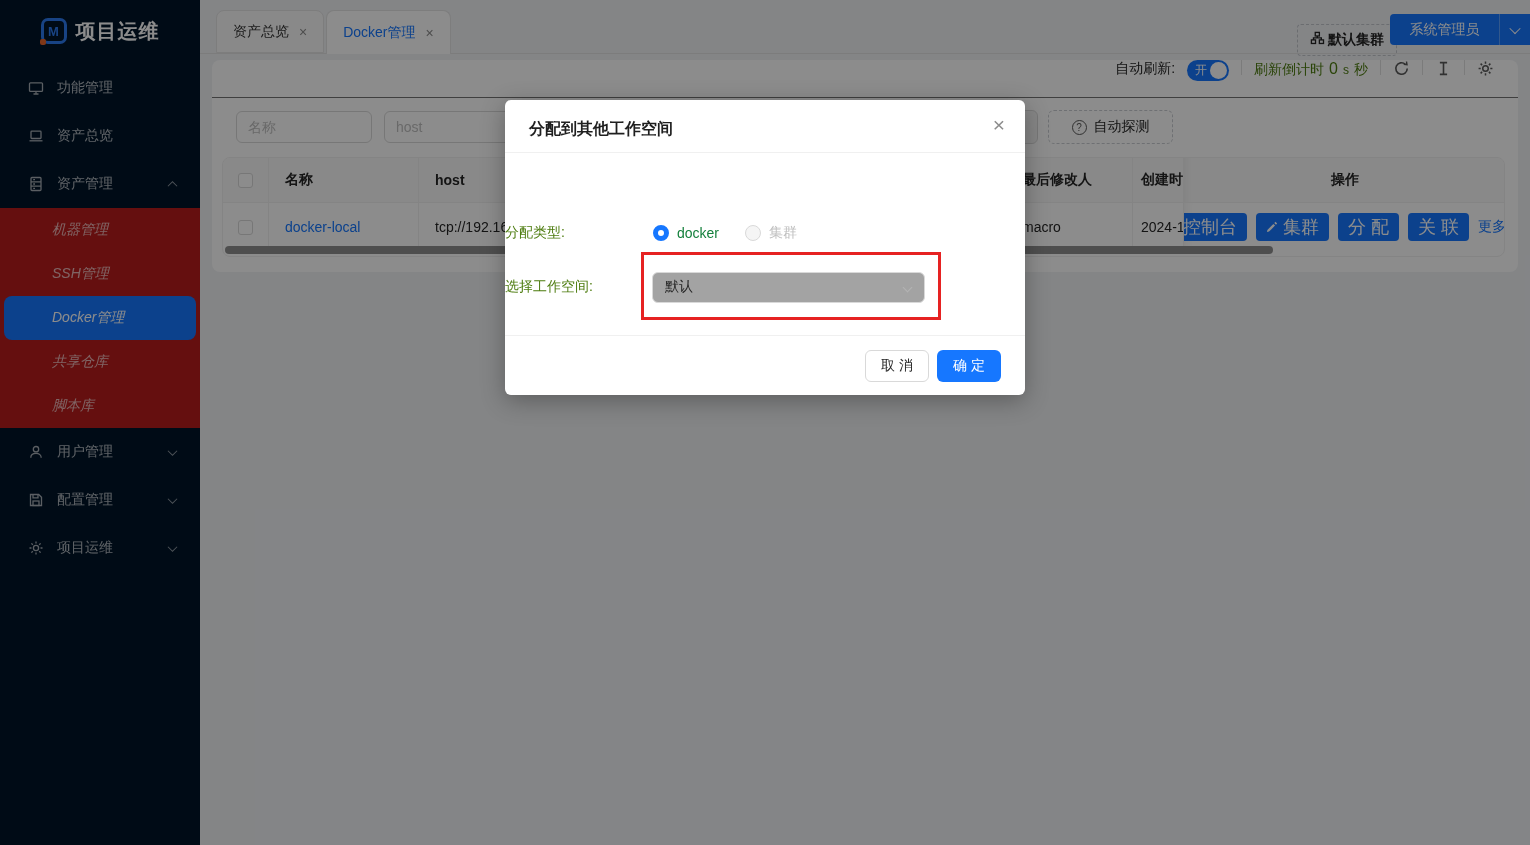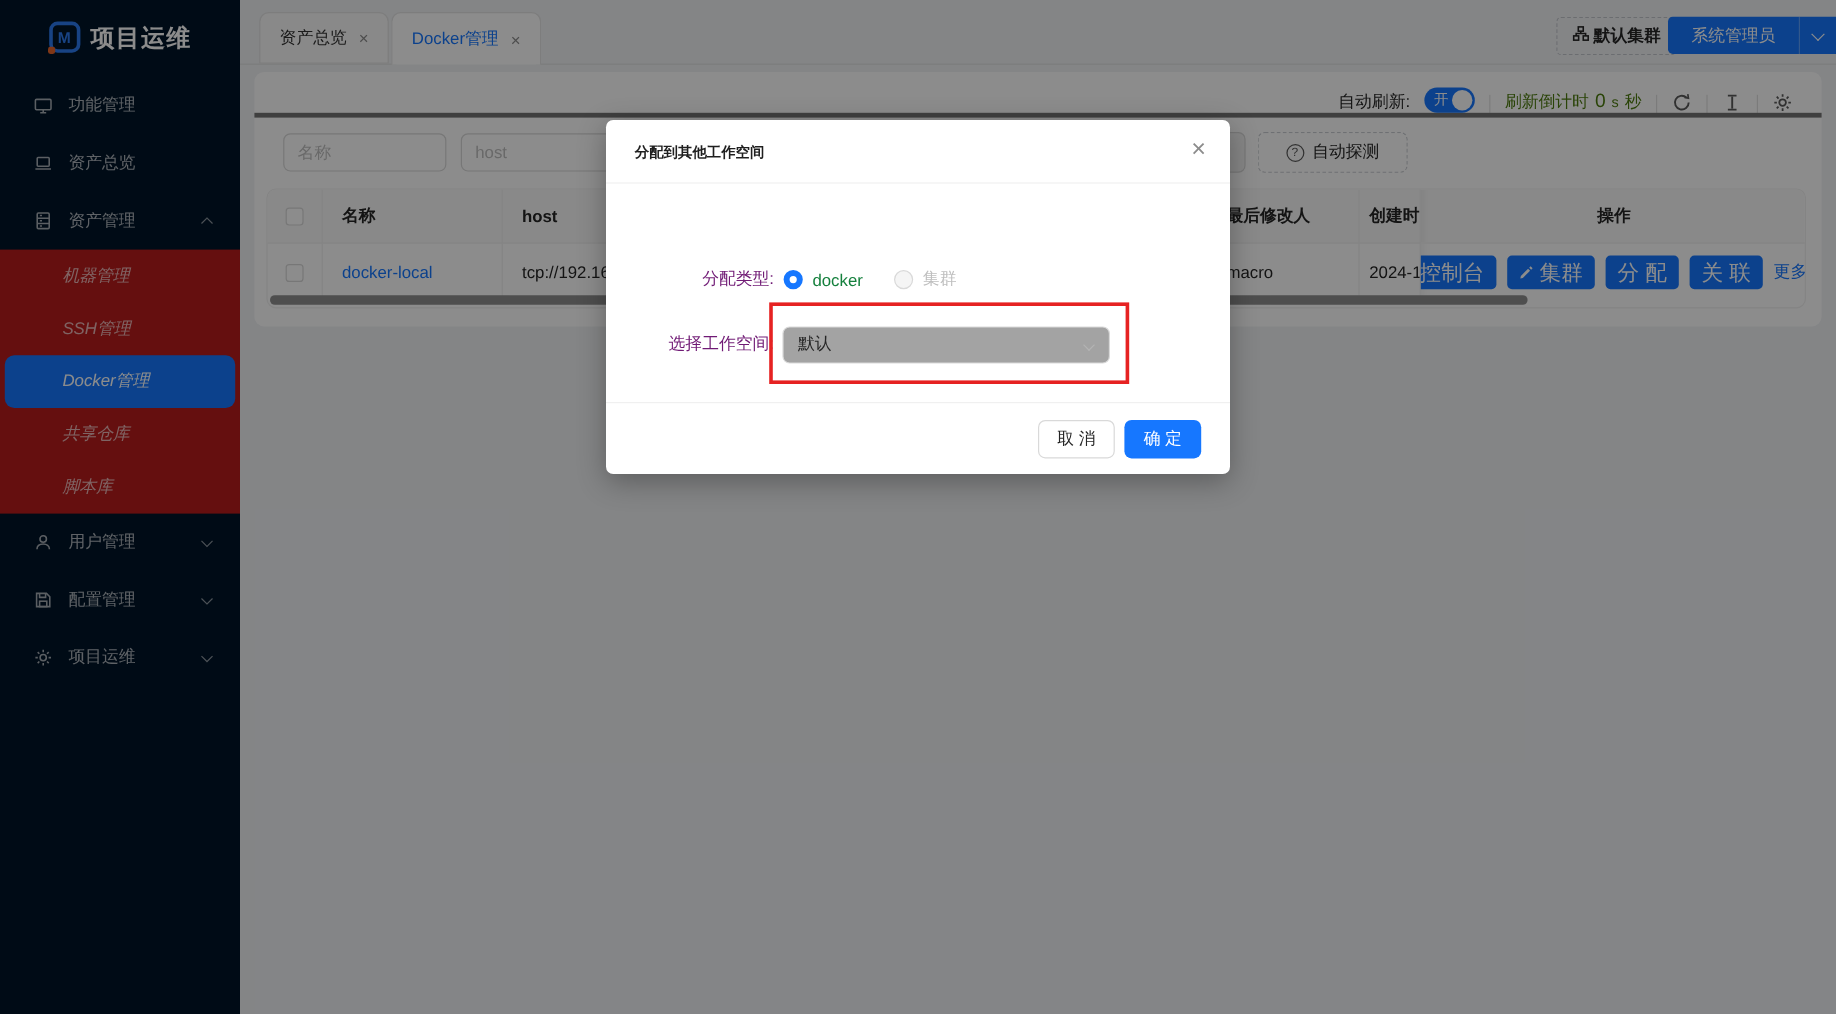--- a/index.html
+++ b/index.html
@@ -23,30 +23,30 @@
   .smi { height:44px; display:flex; align-items:center; padding-left:52px; color:rgba(255,255,255,0.68); cursor:pointer; }
   .smi.selected { margin:0 4px; padding-left:48px; background:#1677ff; color:#fff; border-radius:8px; }
 
   
   .header { position:absolute; left:200px; top:0; width:1330px; height:59px; background:#f0f2f5; }
   .header::after { content:""; position:absolute; left:0; right:0; top:53px; height:1px; background:#e2e2e2; }
   .tabs { position:absolute; left:16px; top:10px; display:flex; gap:2px; z-index:2; }
   .tab { height:43px; padding:0 16px; display:flex; align-items:center; gap:10px; background:#fafafa; border:1px solid #e3e3e3; border-radius:8px 8px 0 0; color:#333; cursor:pointer; }
   .tab.active { height:44px; background:#fff; border-bottom:none; color:#1677ff; }
   .tab-close { font-size:14px; color:#8c8c8c; line-height:1; cursor:pointer; }
-  .btn-cluster { position:absolute; right:133px; top:14px; height:32px; padding:0 12px; display:flex; align-items:center; gap:3px; border:1px dashed #c3c6cc; border-radius:4px; background:transparent; font-weight:600; color:#262626; cursor:pointer; font-size:14px; font-family:inherit; }
+  .btn-cluster { position:absolute; right:133px; top:24px; height:32px; padding:0 12px; display:flex; align-items:center; gap:3px; border:1px dashed #c3c6cc; border-radius:4px; background:transparent; font-weight:600; color:#262626; cursor:pointer; font-size:14px; font-family:inherit; }
   .btn-user { position:absolute; right:0; top:14px; height:31px; width:140px; display:flex; align-items:center; background:#1677ff; color:#fff; border:none; border-radius:4px 0 0 4px; cursor:pointer; font-size:14px; font-family:inherit; }
   .btn-user .u-label { flex:1; text-align:center; }
   .btn-user .u-divider { width:1px; height:31px; background:rgba(255,255,255,0.3); }
   .btn-user .u-caret { width:30px; display:flex; justify-content:center; }
   .caret-w { width:8px; height:8px; border-right:1.5px solid #fff; border-bottom:1.5px solid #fff; transform:rotate(45deg) translate(-1px,-1px); }
 
   
   .card { position:absolute; left:212px; top:60px; width:1306px; height:212px; background:#fff; border-radius:8px; }
-  .toolbar-row { height:38px; display:flex; align-items:flex-end; justify-content:flex-end; gap:12px; padding-right:24px; border-bottom:4px solid #737373; }
+  .toolbar-row { height:38px; display:flex; align-items:flex-start; justify-content:flex-end; gap:12px; padding-right:24px; border-bottom:1px solid #737373; }
   .tb-label { color:#262626; }
   .switch { position:relative; width:42px; height:21px; background:#1677ff; border-radius:11px; color:#fff; font-size:12px; line-height:21px; padding-left:8px; cursor:pointer; }
   .switch .knob { position:absolute; right:2px; top:2px; width:17px; height:17px; background:#fff; border-radius:50%; }
   .v-div { width:1px; height:15px; background:rgba(0,0,0,0.12); }
   .countdown { display:flex; align-items:baseline; gap:5px; color:#4d7c0f; }
   .countdown .cd-val { font-size:16px; }
   .countdown .cd-s { font-size:12px; }
   .tb-icon { width:17px; height:17px; color:#595959; cursor:pointer; }
   .tb-icon svg { display:block; }
 
@@ -72,27 +72,27 @@
   .ops { display:flex; align-items:center; gap:9px; }
   .btn-op { height:28px; padding:0 10px; background:#1677ff; border:none; border-radius:4px; color:#fff; font-size:18px; display:flex; align-items:center; gap:5px; cursor:pointer; font-family:inherit; }
   .more-link { color:#1677ff; display:flex; align-items:center; gap:4px; cursor:pointer; }
   .caret-b { width:7px; height:7px; border-right:1.5px solid #1677ff; border-bottom:1.5px solid #1677ff; transform:rotate(45deg) translateY(-2px); }
   .hscroll { position:absolute; left:2px; bottom:2px; width:1279px; height:8px; }
   .hscroll .thumb { width:1048px; height:8px; background:#8f8f8f; border-radius:4px; cursor:pointer; }
 
   
   .backdrop { position:absolute; inset:0; background:rgba(0,0,0,0.45); z-index:100; }
   .modal { position:absolute; left:505px; top:100px; width:520px; height:295px; background:#fff; border-radius:6px; box-shadow:0 6px 24px rgba(0,0,0,0.3); z-index:200; }
-  .m-title { position:absolute; left:24px; top:19px; font-size:12px; font-weight:bold; color:#1f1f1f; }
+  .m-title { position:absolute; left:24px; top:19px; font-size:16px; font-weight:bold; color:#1f1f1f; }
   .m-close { position:absolute; right:20px; top:14px; font-size:21px; color:#8c8c8c; cursor:pointer; line-height:1; }
   .m-hr1 { position:absolute; left:0; right:0; top:52px; height:1px; background:#f0f0f0; }
   .m-row { position:absolute; left:0; right:0; display:flex; align-items:center; }
   .m-row1 { top:117px; height:32px; }
   .m-row2 { top:171px; height:32px; }
-  .m-label { width:140px; text-align:right; color:#701a75; flex:0 0 140px; }
+  .m-label { width:140px; text-align:left; color:#4d7c0f; flex:0 0 140px; }
   .radio-group { display:flex; align-items:center; margin-left:8px; }
   .radio-on { width:16px; height:16px; border:5px solid #1677ff; border-radius:50%; background:#fff; cursor:pointer; }
   .radio-off { width:16px; height:16px; border:1px solid #d9d9d9; border-radius:50%; background:#f5f5f5; cursor:not-allowed; }
   .radio-lbl { margin-left:8px; color:#15803d; cursor:pointer; }
   .radio-lbl.disabled { color:#bfbfbf; cursor:not-allowed; }
   .radio-gap { width:26px; }
   .select { position:relative; margin-left:7px; width:273px; height:31px; border:1px solid #d9d9d9; border-radius:6px; background:#a3a3a3; display:flex; align-items:center; padding:0 30px 0 12px; cursor:pointer; }
   .select .caret-g { position:absolute; right:13px; top:11px; width:7px; height:7px; border-right:1.3px solid #b3b3b3; border-bottom:1.3px solid #b3b3b3; transform:rotate(45deg); }
   .annotation { position:absolute; left:136px; top:152px; width:300px; height:68px; border:3px solid #e62222; z-index:5; pointer-events:none; }
   .m-hr2 { position:absolute; left:0; right:0; top:235px; height:1px; background:#f0f0f0; }

